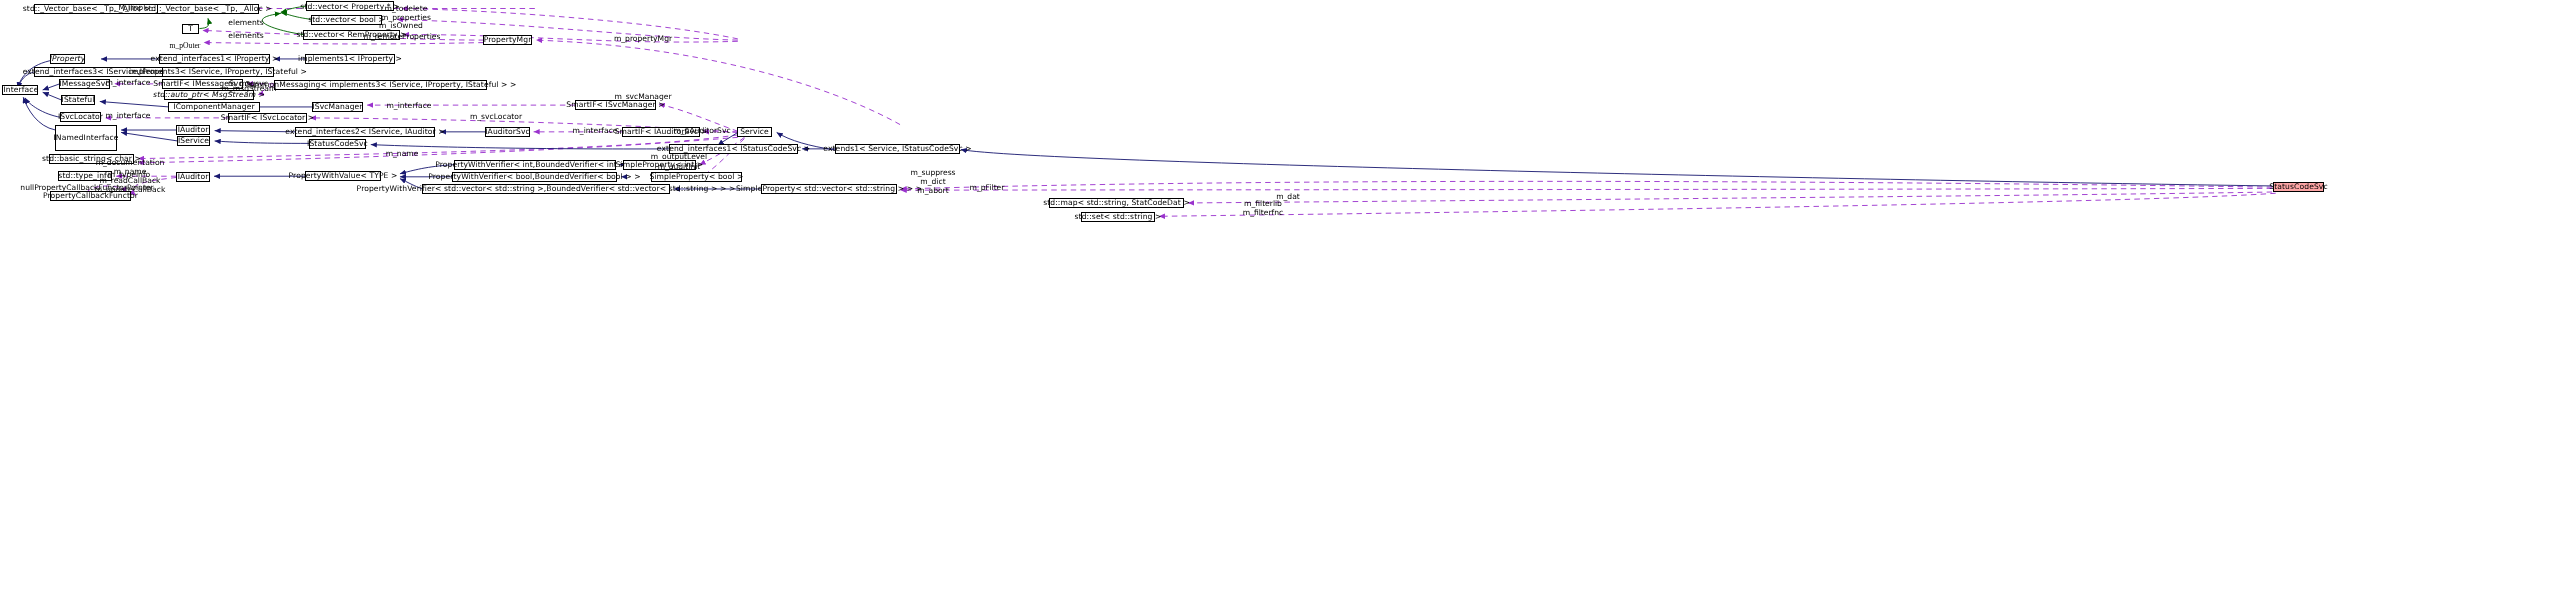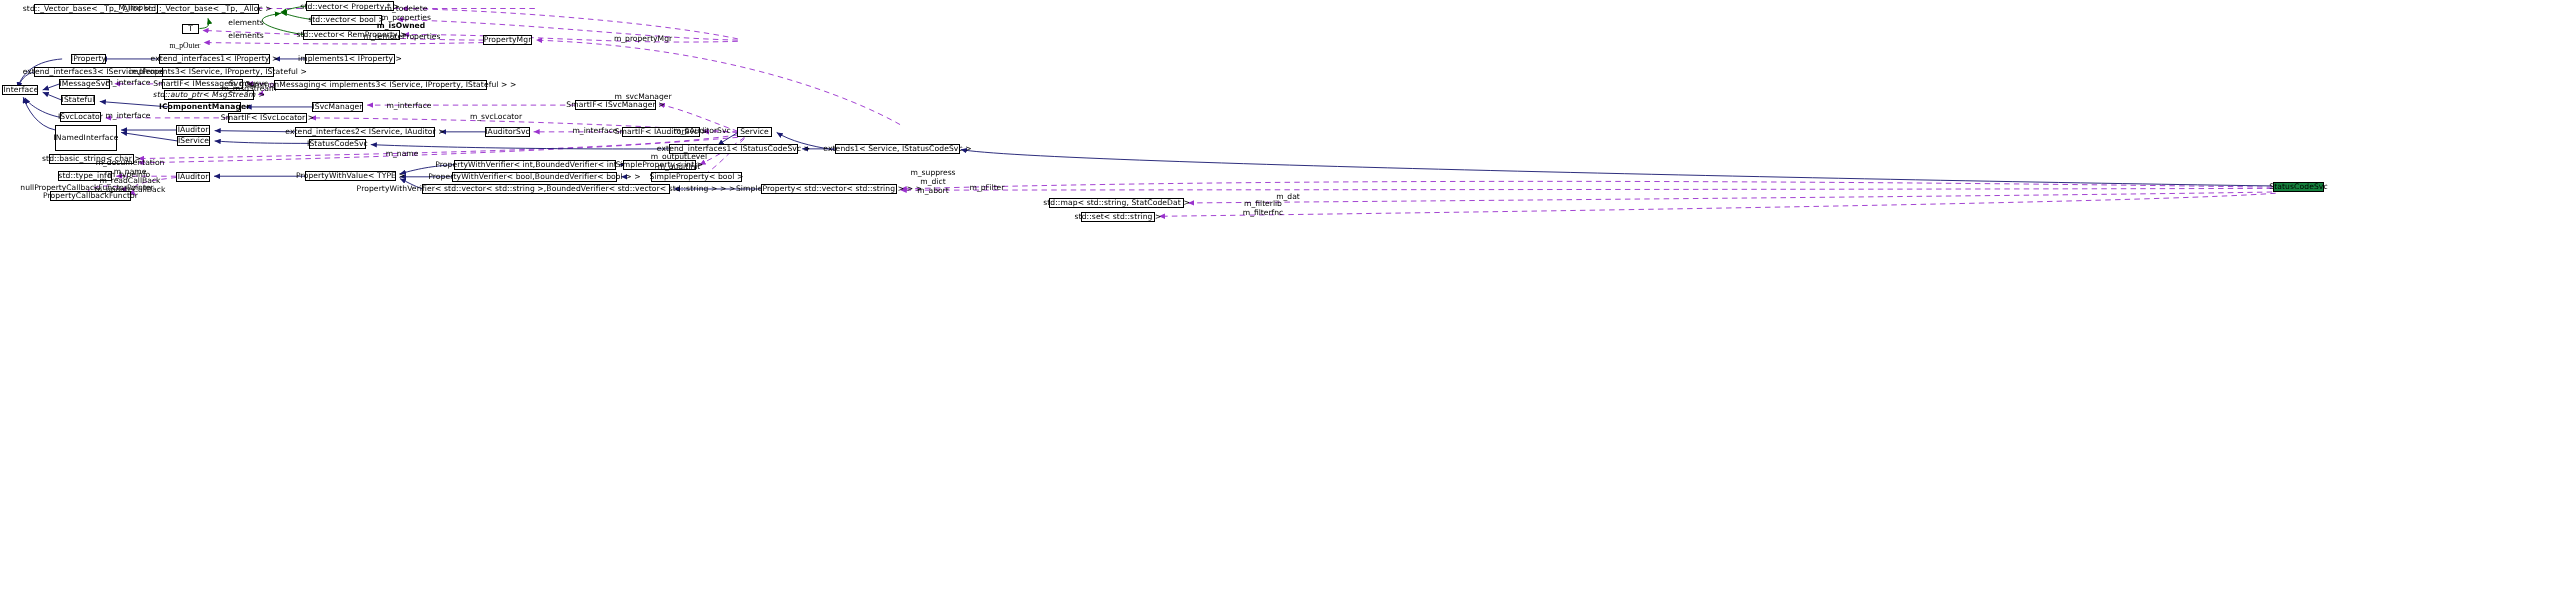--- a/index.html
+++ b/index.html
@@ -27,21 +27,21 @@
     font-size:7.6px;
     line-height:1;
     display:flex;
     align-items:center;
     justify-content:center;
     white-space:nowrap;
     padding:0 3.6px;
     letter-spacing:0.1px;
   }
   .node.current{
-    background:#15803d;
+    background:#fca5a5;
   }
   .elabel{
     position:absolute;
     font-size:7.6px;
     color:#000000;
     white-space:nowrap;
     line-height:1.18;
     text-align:center;
     transform:translateX(-50%);
   }
@@ -136,67 +136,67 @@
   </svg>
 
   <div id="nodes-layer">
       <div class="node" style="left: 34px; top: 3.6px; width: 160px; height: 10.3px;">std::_Vector_base&lt; _Tp, _Alloc &gt;::_Vector_impl</div>
       <div class="node" style="left: 157px; top: 3.6px; width: 102px; height: 10.3px;">std::_Vector_base&lt; _Tp, _Alloc &gt;</div>
       <div class="node" style="left: 306px; top: 1.2px; width: 88px; height: 10.3px;">std::vector&lt; Property * &gt;</div>
       <div class="node" style="left: 311px; top: 14.6px; width: 71px; height: 10.3px;">std::vector&lt; bool &gt;</div>
       <div class="node" style="left: 182px; top: 24px; width: 17px; height: 10.3px;">T</div>
       <div class="node" style="left: 303px; top: 30px; width: 97px; height: 10.3px;">std::vector&lt; RemProperty &gt;</div>
       <div class="node" style="left: 483px; top: 35px; width: 49px; height: 10.3px;">PropertyMgr</div>
-      <div class="node" style="left: 71px; top: 54px; width: 35px; height: 10.3px;">IProperty</div>
+      <div class="node" style="left: 50px; top: 54px; width: 35px; height: 10.3px; font-style: italic;">IProperty</div>
       <div class="node" style="left: 159px; top: 54px; width: 111px; height: 10.3px;">extend_interfaces1&lt; IProperty &gt;</div>
       <div class="node" style="left: 305px; top: 54px; width: 90px; height: 10.3px;">implements1&lt; IProperty &gt;</div>
       <div class="node" style="left: 34px; top: 67px; width: 174px; height: 10.3px;">extend_interfaces3&lt; IService,IProperty,IStateful &gt;</div>
       <div class="node" style="left: 162px; top: 67px; width: 112px; height: 10.3px;">implements3&lt; IService, IProperty, IStateful &gt;</div>
       <div class="node" style="left: 1.8px; top: 85px; width: 36px; height: 10.3px;">IInterface</div>
       <div class="node" style="left: 59px; top: 79px; width: 51px; height: 10.3px;">IMessageSvc</div>
       <div class="node" style="left: 162px; top: 79px; width: 81px; height: 10.3px;">SmartIF&lt; IMessageSvc &gt;</div>
       <div class="node" style="left: 274px; top: 80px; width: 213px; height: 10.3px;">CommonMessaging&lt; implements3&lt; IService, IProperty, IStateful &gt; &gt;</div>
       <div class="node" style="left: 164px; top: 90px; width: 90px; height: 10.3px; font-style: italic;">std::auto_ptr&lt; MsgStream &gt;</div>
       <div class="node" style="left: 61px; top: 95px; width: 34px; height: 10.3px;">IStateful</div>
-      <div class="node" style="left: 168px; top: 102px; width: 73px; height: 10.3px; font-weight: bold;">IComponentManager</div>
+      <div class="node" style="left: 168px; top: 102px; width: 92px; height: 10.3px;">IComponentManager</div>
       <div class="node" style="left: 312px; top: 102px; width: 51px; height: 10.3px;">ISvcManager</div>
       <div class="node" style="left: 575px; top: 100px; width: 81px; height: 10.3px;">SmartIF&lt; ISvcManager &gt;</div>
       <div class="node" style="left: 60px; top: 112px; width: 41px; height: 10.3px;">ISvcLocator</div>
       <div class="node" style="left: 228px; top: 113px; width: 79px; height: 10.3px;">SmartIF&lt; ISvcLocator &gt;</div>
       <div class="node" style="left: 55px; top: 125px; width: 62px; height: 26px;">INamedInterface</div>
       <div class="node" style="left: 176px; top: 125px; width: 34px; height: 10.3px;">IAuditor</div>
       <div class="node" style="left: 295px; top: 127px; width: 140px; height: 10.3px;">extend_interfaces2&lt; IService, IAuditor &gt;</div>
       <div class="node" style="left: 485px; top: 127px; width: 45px; height: 10.3px;">IAuditorSvc</div>
       <div class="node" style="left: 622px; top: 127px; width: 78px; height: 10.3px;">SmartIF&lt; IAuditorSvc &gt;</div>
       <div class="node" style="left: 737px; top: 127px; width: 35px; height: 10.3px;">Service</div>
       <div class="node" style="left: 177px; top: 136px; width: 33px; height: 10.3px;">IService</div>
       <div class="node" style="left: 309px; top: 139px; width: 57px; height: 10.3px;">IStatusCodeSvc</div>
       <div class="node" style="left: 669px; top: 144px; width: 129px; height: 10.3px;">extend_interfaces1&lt; IStatusCodeSvc &gt;</div>
       <div class="node" style="left: 835px; top: 144px; width: 125px; height: 10.3px;">extends1&lt; Service, IStatusCodeSvc &gt;</div>
       <div class="node" style="left: 49px; top: 154px; width: 85px; height: 10.3px;">std::basic_string&lt; char &gt;</div>
       <div class="node" style="left: 454px; top: 160px; width: 162px; height: 10.3px;">PropertyWithVerifier&lt; int,BoundedVerifier&lt; int &gt; &gt;</div>
       <div class="node" style="left: 623px; top: 160px; width: 73px; height: 10.3px;">SimpleProperty&lt; int &gt;</div>
       <div class="node" style="left: 58px; top: 171px; width: 54px; height: 10.3px;">std::type_info</div>
       <div class="node" style="left: 176px; top: 172px; width: 34px; height: 10.3px;">IAuditor</div>
-      <div class="node" style="left: 305px; top: 171px; width: 91px; height: 10.3px;">PropertyWithValue&lt; TYPE &gt;</div>
+      <div class="node" style="left: 305px; top: 171px; width: 76px; height: 10.3px;">PropertyWithValue&lt; TYPE &gt;</div>
       <div class="node" style="left: 452px; top: 172px; width: 165px; height: 10.3px;">PropertyWithVerifier&lt; bool,BoundedVerifier&lt; bool &gt; &gt;</div>
       <div class="node" style="left: 622px; top: 172px; width: 91px; height: 10.3px; margin-left: 29px;">SimpleProperty&lt; bool &gt;</div>
       <div class="node current" style="left: 2273px; top: 182px; width: 51px; height: 10.3px;">StatusCodeSvc</div>
       <div class="node" style="left: 422px; top: 184px; width: 248px; height: 10.3px;">PropertyWithVerifier&lt; std::vector&lt; std::string &gt;,BoundedVerifier&lt; std::vector&lt; std::string &gt; &gt; &gt;</div>
       <div class="node" style="left: 761px; top: 184px; width: 136px; height: 10.3px;">SimpleProperty&lt; std::vector&lt; std::string &gt; &gt; &gt;</div>
       <div class="node" style="left: 50px; top: 191px; width: 81px; height: 10.3px;">PropertyCallbackFunctor</div>
       <div class="node" style="left: 1049px; top: 198px; width: 135px; height: 10.3px;">std::map&lt; std::string, StatCodeDat &gt;</div>
       <div class="node" style="left: 1081px; top: 212px; width: 74px; height: 10.3px;">std::set&lt; std::string &gt;</div>
     </div>
   <div id="labels-layer">
       <div class="elabel" style="left: 130px; top: 3.6px;">_M_impl</div>
       <div class="elabel" style="left: 246px; top: 19px;">elements</div>
       <div class="elabel" style="left: 246px; top: 32px;">elements</div>
       <div class="elabel" style="left: 406px; top: 4.9px;">m_todelete<br>m_properties</div>
-      <div class="elabel" style="left: 401px; top: 22px; font-weight: bold;">m_isOwned</div>
+      <div class="elabel" style="left: 401px; top: 22px;">m_isOwned</div>
       <div class="elabel" style="left: 402px; top: 33px;">m_remoteProperties</div>
       <div class="elabel" style="left: 643px; top: 35px;">m_propertyMgr</div>
       <div class="elabel" style="left: 185px; top: 42px; font-family: Liberation Serif, serif;">m_pOuter</div>
       <div class="elabel" style="left: 128px; top: 79px;">m_interface</div>
       <div class="elabel" style="left: 248px; top: 80px;">m_msgsvc</div>
       <div class="elabel" style="left: 249px; top: 85px;">m_msgStream</div>
       <div class="elabel" style="left: 409px; top: 102px;">m_interface</div>
       <div class="elabel" style="left: 643px; top: 93px;">m_svcManager</div>
       <div class="elabel" style="left: 128px; top: 112px;">m_interface</div>
       <div class="elabel" style="left: 496px; top: 113px;">m_svcLocator</div>

